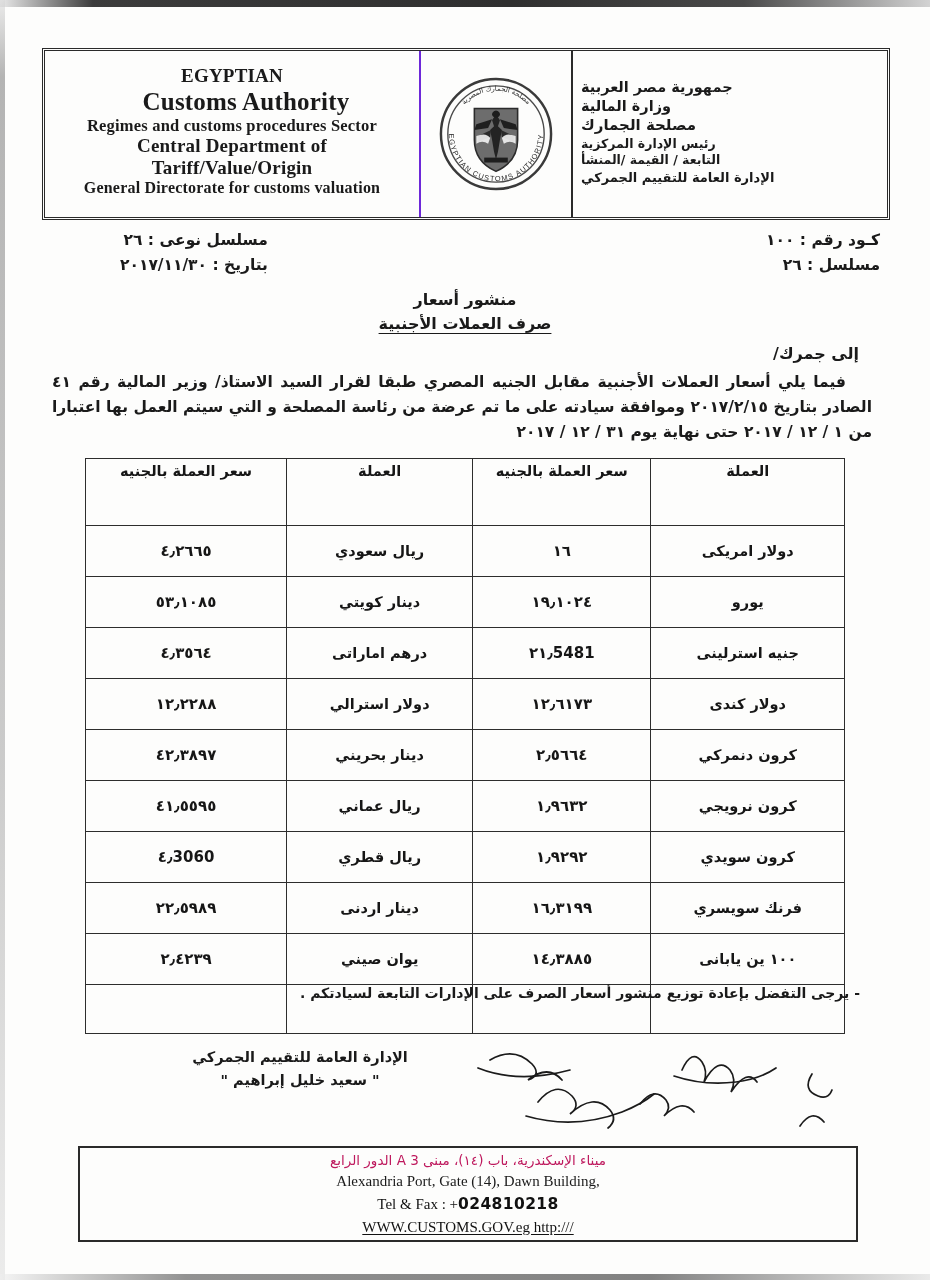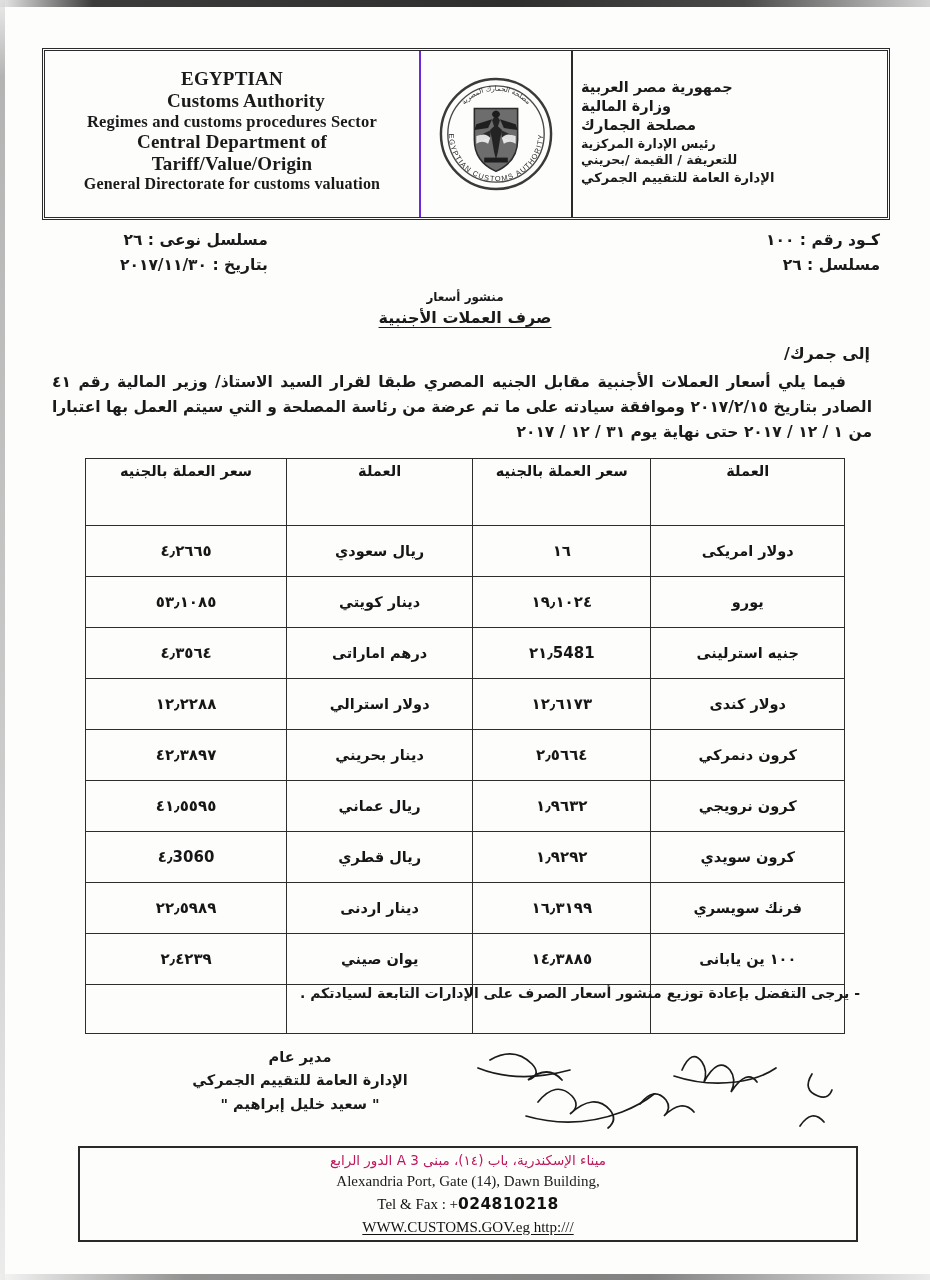--- a/index.html
+++ b/index.html
@@ -66,21 +66,21 @@
   }
   .header-col-en .line {
     font-weight: bold;
     color: #1a1a1a;
     letter-spacing: .2px;
     line-height: 1.16;
     text-align: center;
     white-space: nowrap;
   }
   .en-l1 { font-size: 19px; }
-  .en-l2 { font-size: 19px; margin-left: 28px; }
+  .en-l2 { font-size: 25px; margin-left: 28px; }
   .en-l3 { font-size: 16.5px; }
   .en-l4 { font-size: 19px; }
   .en-l5 { font-size: 19px; }
   .en-l6 { font-size: 16px; }
 
   .header-col-logo {
     flex: 0 0 150px;
     border-right: 2px solid #2a2a2a;
     display: flex;
     align-items: center;
@@ -144,40 +144,40 @@
   .doc-title {
     position: absolute;
     top: 288px;
     left: 0;
     width: 930px;
     text-align: center;
     direction: rtl;
   }
   .doc-title .t1 {
     font-family: "DejaVu Sans", "Liberation Sans", sans-serif;
-    font-size: 12px;
+    font-size: 16px;
     font-weight: bold;
     color: #1a1a1a;
     line-height: 1.5;
   }
   .doc-title .t2 {
     font-family: "DejaVu Sans", "Liberation Sans", sans-serif;
     font-size: 16px;
     font-weight: bold;
     color: #1a1a1a;
     line-height: 1.5;
     text-decoration: underline;
     text-underline-offset: 4px;
   }
 
   
   .salutation {
     position: absolute;
     top: 344px;
-    right: 60px;
+    right: 71px;
     direction: rtl;
     font-family: "DejaVu Sans", "Liberation Sans", sans-serif;
     font-size: 16px;
     font-weight: bold;
     color: #1a1a1a;
     margin-left: 32px;
   }
   .body-para {
     position: absolute;
     top: 370px;
@@ -371,21 +371,21 @@
 
         <rect x="48" y="84" width="24" height="5" fill="#1e1e1e"></rect>
       </svg>
     </div>
 
     <div class="header-col-ar">
       <div class="line ar-l1">جمهورية مصر العربية</div>
       <div class="line ar-l2">وزارة المالية</div>
       <div class="line ar-l3">مصلحة الجمارك</div>
       <div class="line ar-l4">رئيس الإدارة المركزية</div>
-      <div class="line ar-l5">للتعريفة / القيمة /بحريني</div>
+      <div class="line ar-l5">التابعة / القيمة /المنشأ</div>
       <div class="line ar-l6">الإدارة العامة للتقييم الجمركي</div>
     </div>
   </div>
 
   <div class="serial-right">
     <div>كـود رقم : ١٠٠</div>
     <div>مسلسل :  ٢٦</div>
   </div>
 
   <div class="serial-left">
@@ -476,21 +476,20 @@
         <td></td>
         <td></td>
         <td></td>
       </tr>
     </tbody>
   </table>
 
   <div class="note">- يرجى التفضل بإعادة توزيع منشور أسعار الصرف على الإدارات التابعة لسيادتكم .</div>
 
   <div class="signature">
-    <div>مدير عام</div>
     <div>الإدارة العامة للتقييم الجمركي</div>
     <div>" سعيد خليل إبراهيم "</div>
   </div>
 
   <svg class="sig-scribble" viewBox="0 0 420 120">
     <g fill="none" stroke="#1b1b1b" stroke-width="1.7" stroke-linecap="round">
       <path d="M 252,40 q 10,-22 20,-8 q 6,9 2,20 q 14,-26 26,-12 q 7,9 1,22 q 16,-24 26,-10"></path>
       <path d="M 244,46 q 30,10 62,6 q 24,-3 40,-14"></path>
       <path d="M 60,30 q 24,-14 42,4 q 10,11 -4,16 q 20,-16 34,0"></path>
       <path d="M 48,38 q 40,16 92,2"></path>

